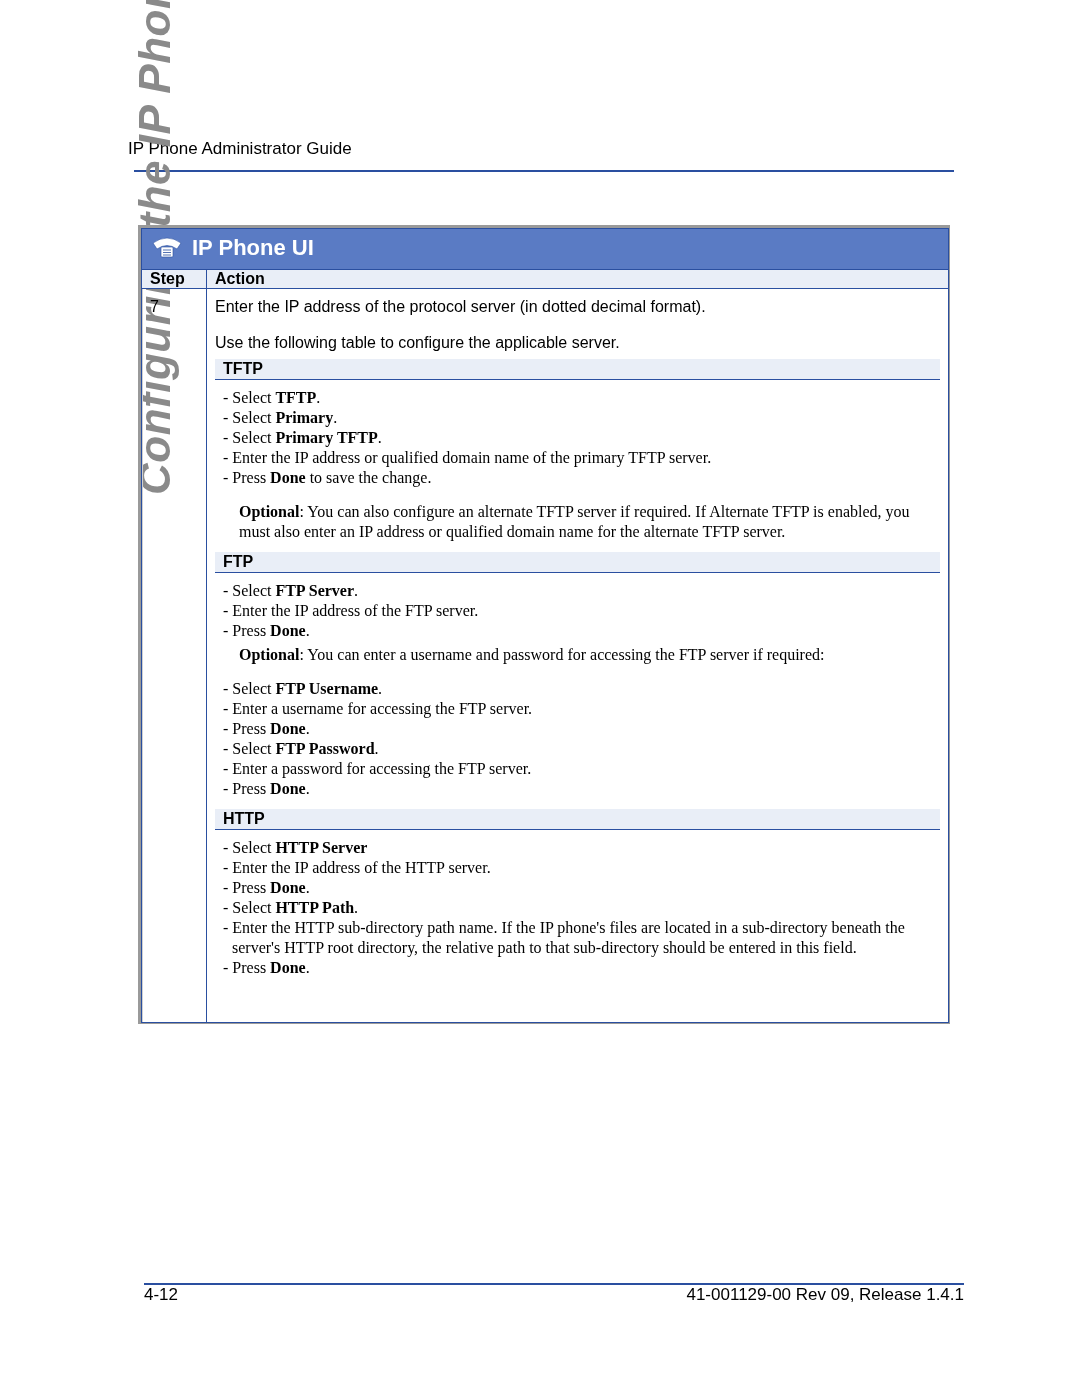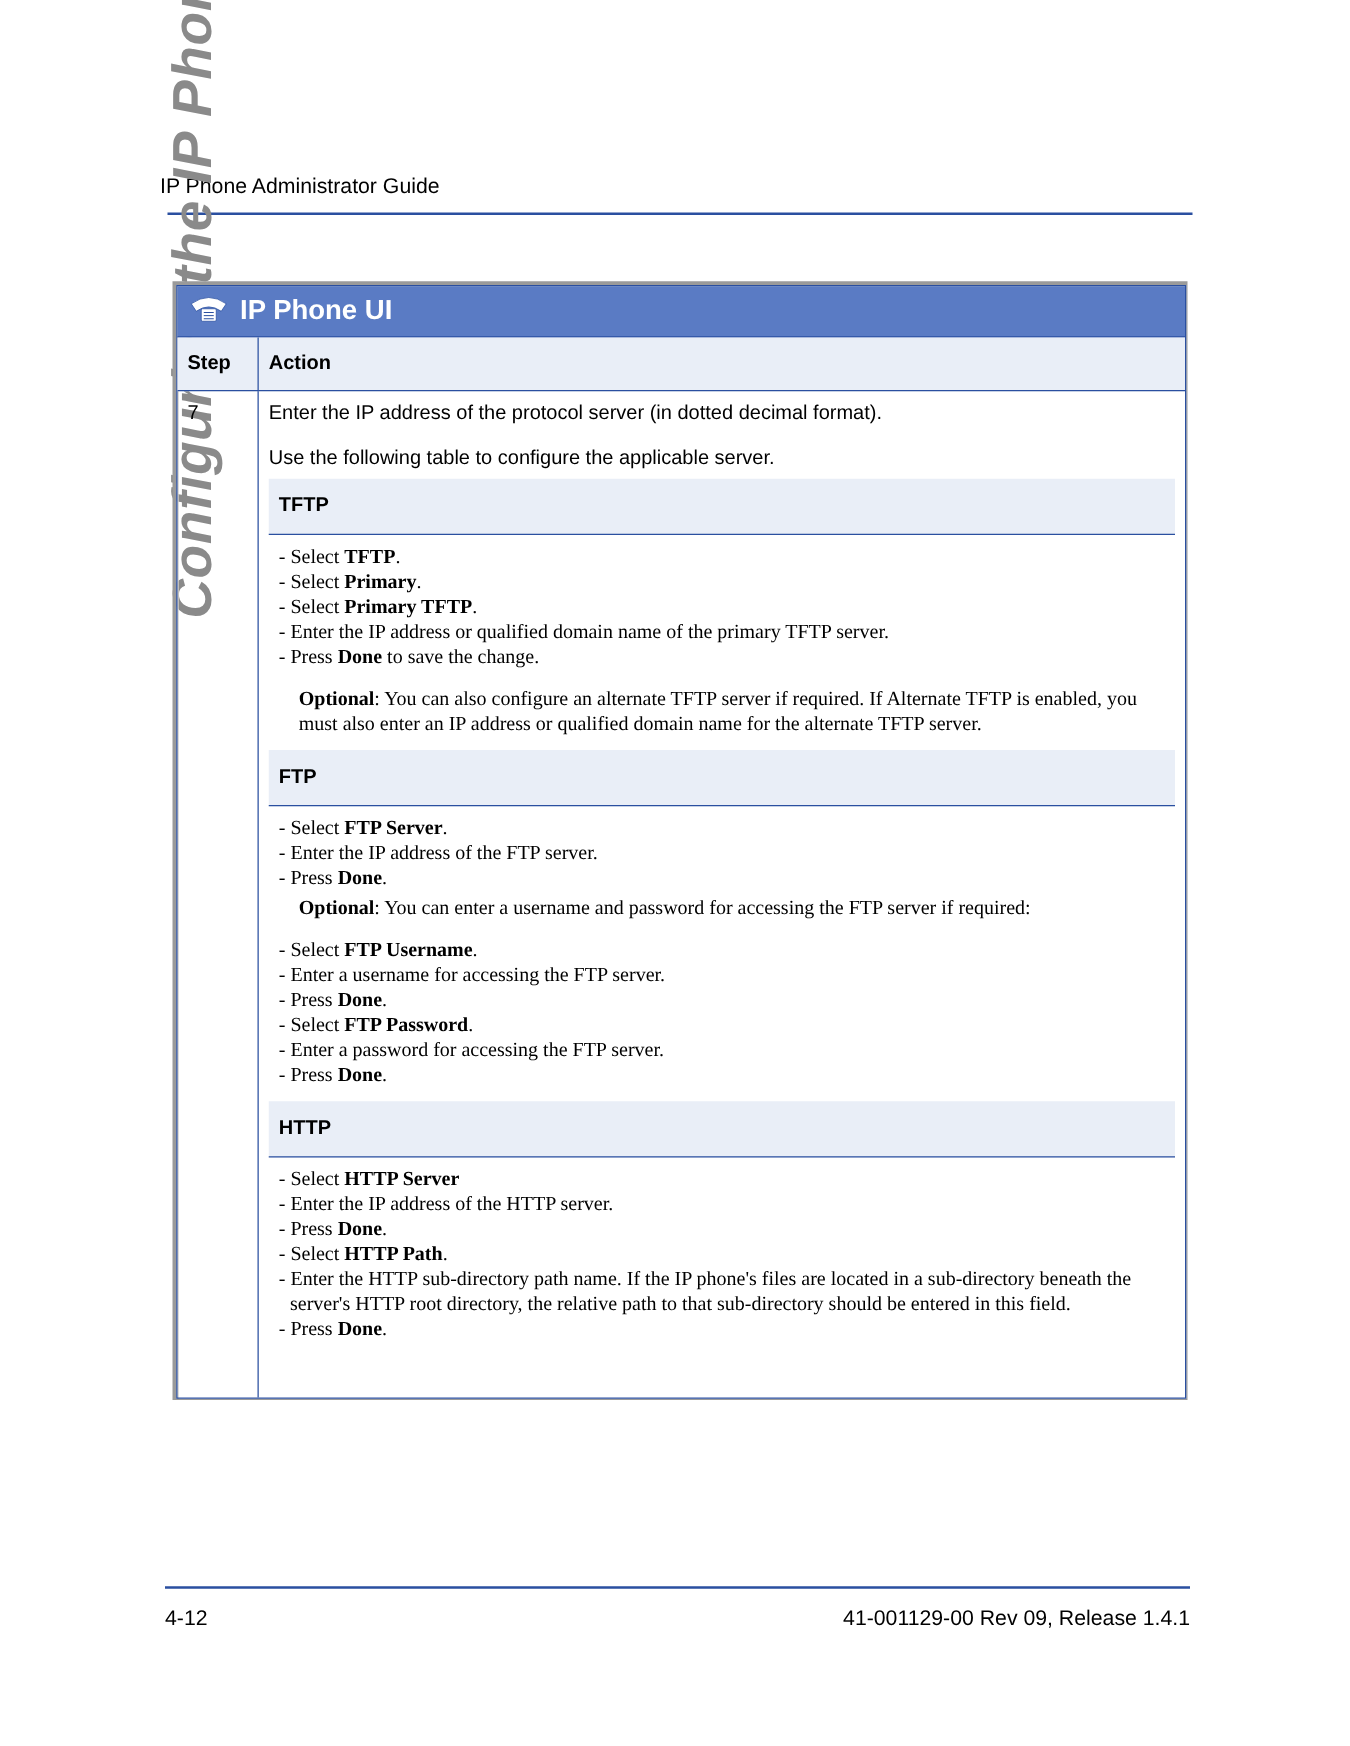--- a/index.html
+++ b/index.html
@@ -78,21 +78,21 @@
   table.step-table {
     border-collapse: collapse;
     width: 100%;
     font-size: 16px;
   }
   table.step-table th {
     background: #e9eef7;
     border: 1px solid #2a4fa0;
     text-align: left;
     font-weight: bold;
-    padding: 12px 8px;
+    padding: 0 8px;
     font-size: 16px;
     color: #000;
     border-top: none;
   }
   table.step-table th:first-child { border-left: none; }
   table.step-table th:last-child { border-right: none; margin-left: 23px; }
   table.step-table td {
     border: 1px solid #2a4fa0;
     vertical-align: top;
     padding: 8px 8px 10px 8px;
@@ -120,25 +120,25 @@
     border: 1px solid #2a4fa0;
     padding: 6px 8px 8px 8px;
     font-size: 16px;
     line-height: 1.25;
     font-family: Liberation Serif, serif;
   }
   .para { margin: 0 0 16px 0; }
   .indent { padding-left: 16px; }
   .footer {
     position: absolute;
-    left: 132px;
+    left: 144px;
     bottom: 92px;
     width: 820px;
     border-top: 2px solid #2a4fa0;
-    padding-top: 14px;
+    padding-top: 0;
     font-size: 17px;
     display: flex;
     justify-content: space-between;
   }
 </style>
 </head>
 <body>
 
 <div class="page">
 

